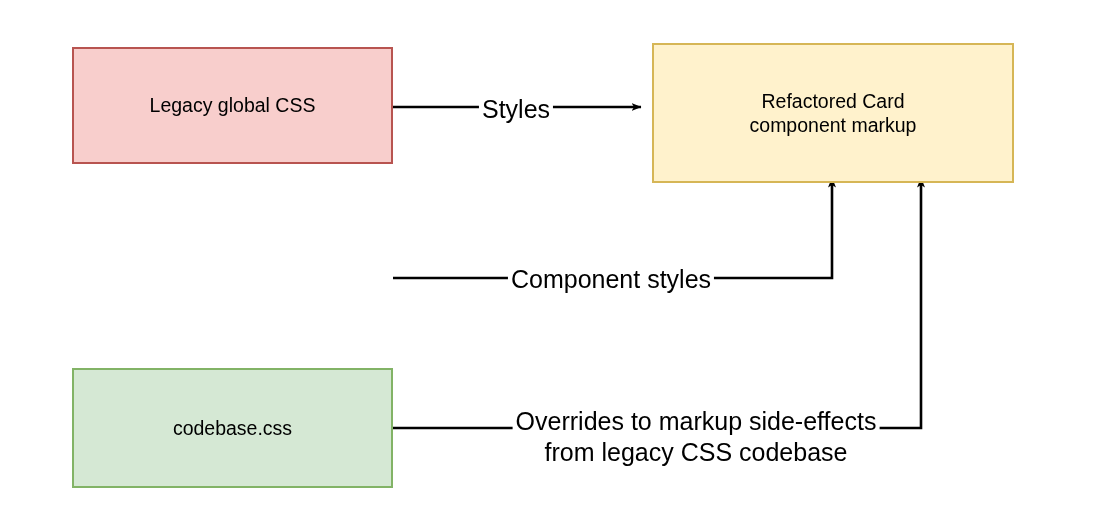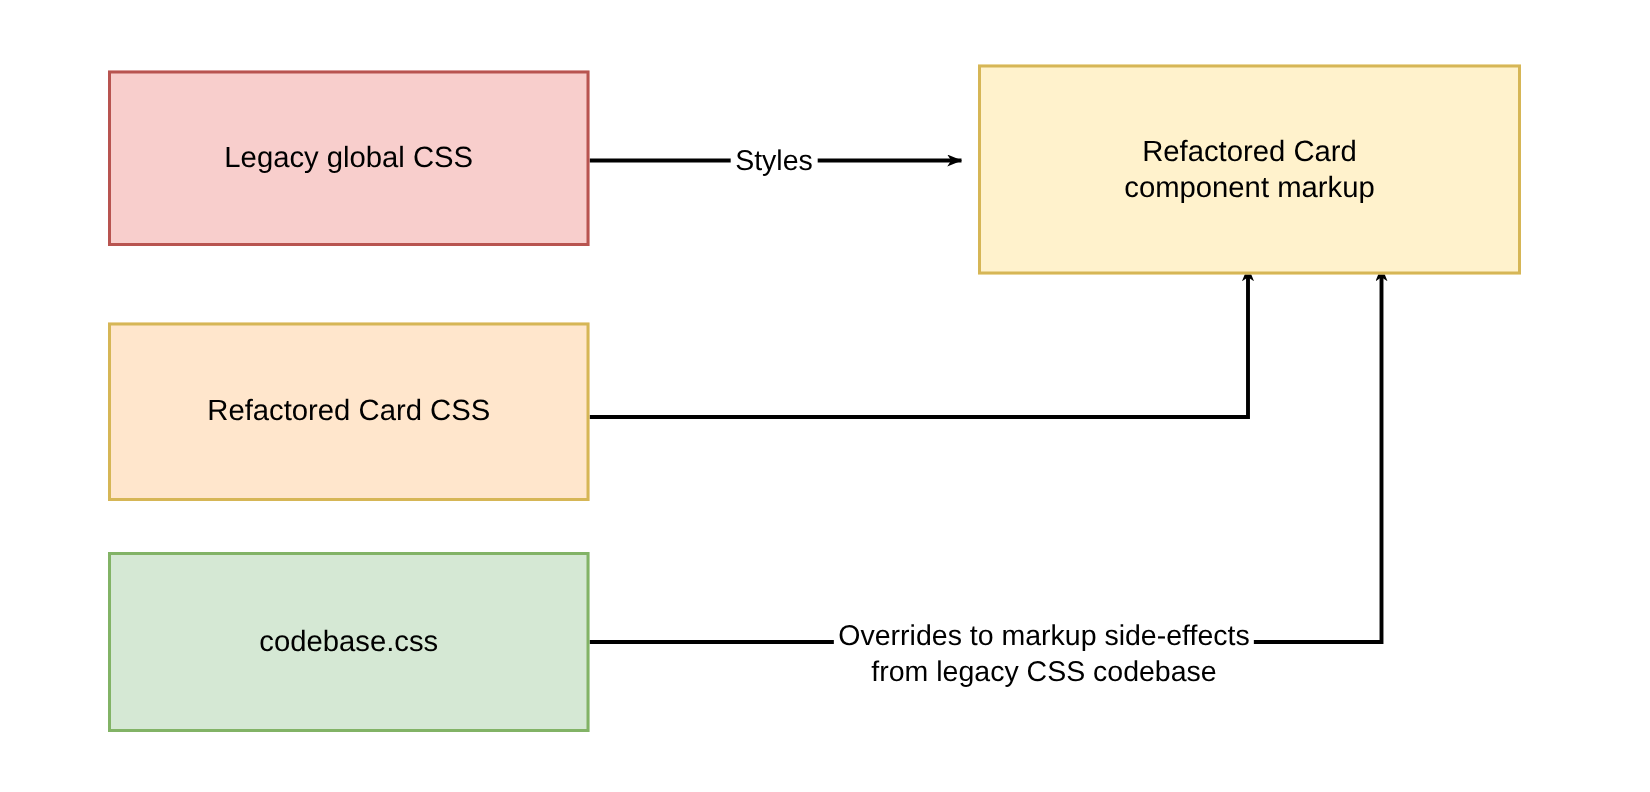--- a/index.html
+++ b/index.html
@@ -76,21 +76,21 @@
     left: 652px;
     top: 43px;
     width: 362px;
     height: 140px;
     background: #fff2cc;
     border-color: #d6b656;
   }
   .edge-label {
     position: absolute;
     background: #ffffff;
-    font-size: 19px;
+    font-size: 25px;
     color: #000000;
     line-height: 1.2;
     text-align: center;
     white-space: pre-line;
     transform: translate(-50%, -50%);
     padding: 0 3px;
   }
   #edge-label-styles {
     left: 516px;
     top: 109px;
@@ -127,32 +127,30 @@
 
     <g>
       <path d="M393,428 L921,428 L921,178" fill="none" stroke="#000000" stroke-width="2.6" marker-end="url(#arrowhead)"></path>
     </g>
   </svg>
 
   <div class="node" id="node-legacy-global-css">
     <span class="node-text">Legacy global CSS</span>
   </div>
 
-  <div class="node" id="node-refactored-card-css">
-    <span class="node-text">Refactored Card CSS</span>
-  </div>
 
   <div class="node" id="node-overrides-css">
     <span class="node-text">codebase.css</span>
   </div>
 
   <div class="node" id="node-refactored-card-component-markup">
     <span class="node-text">Refactored Card
 component markup</span>
   </div>
 
   <div class="edge-label" id="edge-label-styles">Styles</div>
 
+  <div class="edge-label" id="edge-label-component-styles">Component styles</div>
 
   <div class="edge-label" id="edge-label-overrides">Overrides to markup side-effects
 from legacy CSS codebase</div>
 
 </div>
 
 </body></html>

